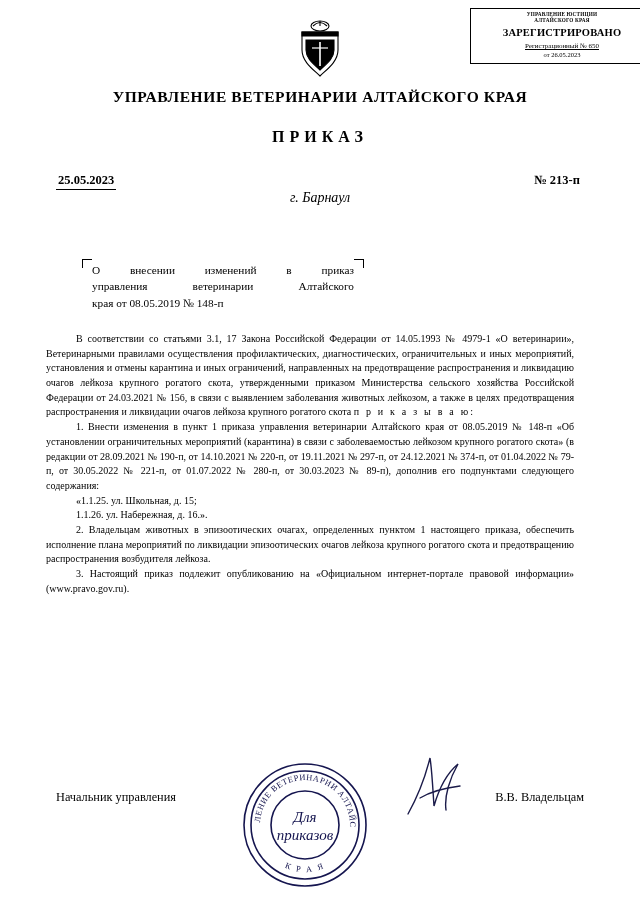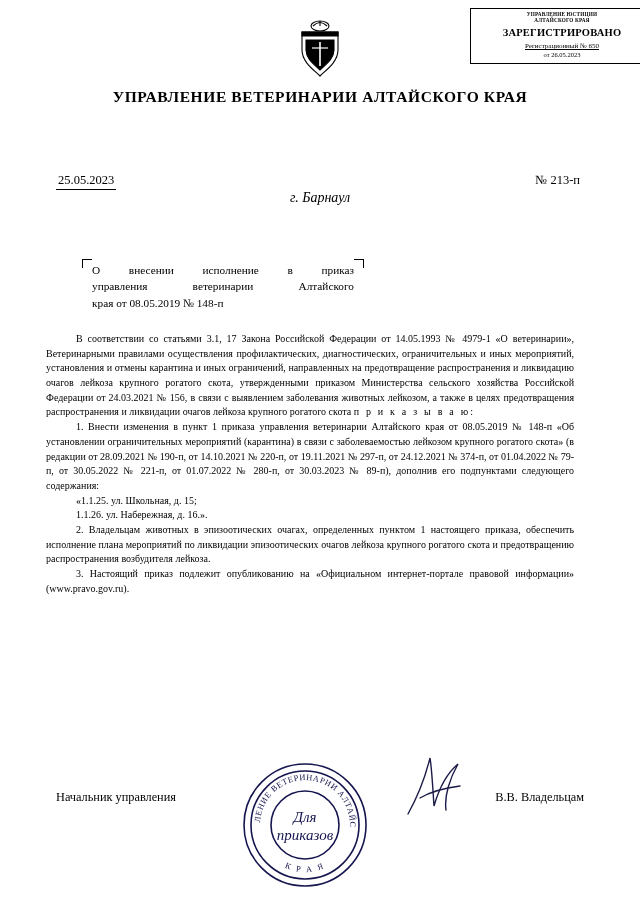--- a/index.html
+++ b/index.html
@@ -91,20 +91,21 @@
 
   
   .meta-row {
     position: absolute;
     top: 173px;
     left: 56px;
     width: 528px;
     display: flex;
     justify-content: space-between;
     font-size: 12.5px;
+    font-weight: bold;
   }
   .meta-date {
     border-bottom: 1px solid #000;
     padding: 0 2px 1px 2px;
   }
   .meta-num {
     padding-right: 4px;
   }
 
   .city {
@@ -225,32 +226,33 @@
         <path d="M24 24 v24" stroke="#fff" stroke-width="1.6"></path>
         <path d="M16 30 h16" stroke="#fff" stroke-width="1.2"></path>
         <ellipse cx="24" cy="8" rx="9" ry="5" fill="#ffffff"></ellipse>
         <path d="M17 8 q7 -7 14 0" fill="none"></path>
         <path d="M24 3 v5"></path>
       </g>
     </svg>
   </div>
 
   <div class="org-title">УПРАВЛЕНИЕ ВЕТЕРИНАРИИ АЛТАЙСКОГО КРАЯ</div>
+  <div class="doc-type">ПРИКАЗ</div>
 
   <div class="meta-row">
     <span class="meta-date">25.05.2023</span>
     <span class="meta-num">№ 213-п</span>
   </div>
 
   <div class="city">г. Барнаул</div>
 
   <div class="subject">
     <span class="brk tl"></span>
     <span class="brk tr"></span>
-    <span class="subject-line just">О внесении исполнение в приказ</span>
+    <span class="subject-line just">О внесении изменений в приказ</span>
     <span class="subject-line just">управления ветеринарии Алтайского</span>
     <span class="subject-line">края от 08.05.2019 № 148-п</span>
   </div>
 
   <div class="body-text">
     <p><span>В соответствии со статьями 3.1, 17 Закона Российской Федерации от 14.05.1993 № 4979-1 «О ветеринарии», Ветеринарными правилами осуществления профилактических, диагностических, ограничительных и иных мероприятий, установления и отмены карантина и иных ограничений, направленных на предотвращение распространения и ликвидацию очагов лейкоза крупного рогатого скота, утвержденными приказом Министерства сельского хозяйства Российской Федерации от 24.03.2021 № 156, в связи с выявлением заболевания животных лейкозом, а также в целях предотвращения распространения и ликвидации очагов лейкоза крупного рогатого скота</span> <span class="spaced">п р и к а з ы в а ю:</span></p>
     <p>1. Внести изменения в пункт 1 приказа управления ветеринарии Алтайского края от 08.05.2019 № 148-п «Об установлении ограничительных мероприятий (карантина) в связи с заболеваемостью лейкозом крупного рогатого скота» (в редакции от 28.09.2021 № 190-п, от 14.10.2021 № 220-п, от 19.11.2021 № 297-п, от 24.12.2021 № 374-п, от 01.04.2022 № 79-п, от 30.05.2022 № 221-п, от 01.07.2022 № 280-п, от 30.03.2023 № 89-п), дополнив его подпунктами следующего содержания:</p>
     <p class="quote-item">«1.1.25. ул. Школьная, д. 15;</p>
     <p class="quote-item">1.1.26. ул. Набережная, д. 16.».</p>
     <p>2. Владельцам животных в эпизоотических очагах, определенных пунктом 1 настоящего приказа, обеспечить исполнение плана мероприятий по ликвидации эпизоотических очагов лейкоза крупного рогатого скота и предотвращению распространения возбудителя лейкоза.</p>

